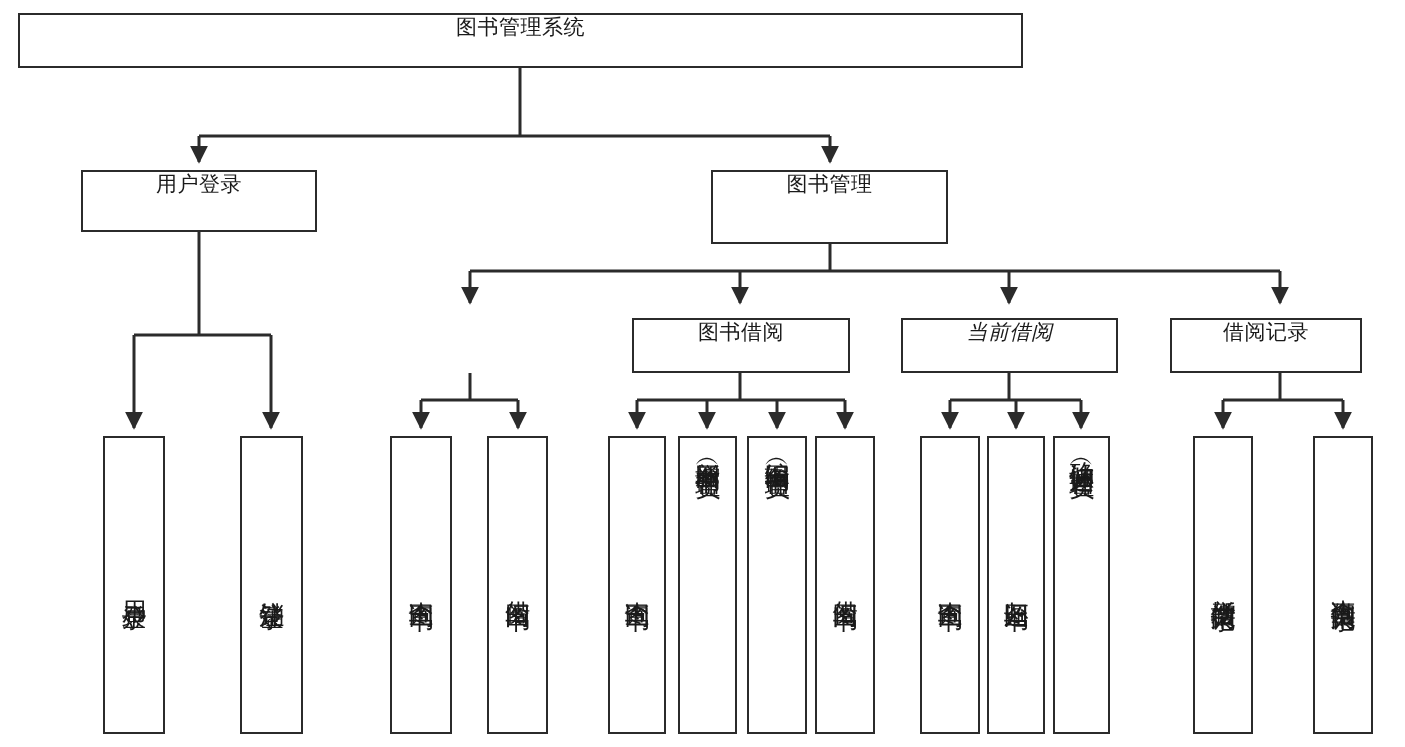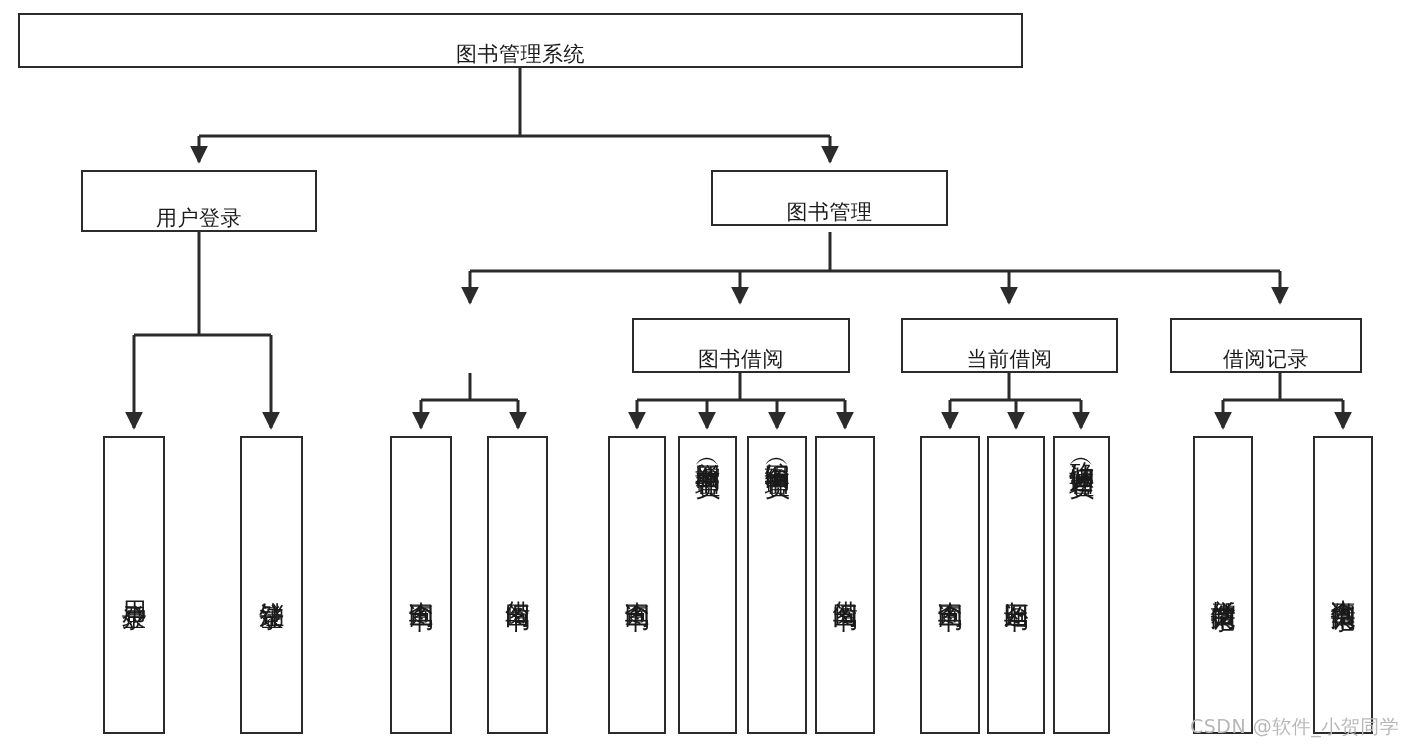--- a/index.html
+++ b/index.html
@@ -21,21 +21,21 @@
     top: 0;
     width: 1405px;
     height: 747px;
   }
   .node {
     position: absolute;
     box-sizing: border-box;
     border: 2px solid #2b2b2b;
     background: #ffffff;
     display: flex;
-    align-items: flex-end;
+    align-items: flex-start;
     justify-content: center;
     color: #1a1a1a;
   }
   .node .lbl {
     display: block;
     text-align: center;
     letter-spacing: 0.5px;
   }
   .node.horiz .lbl {
     font-size: 21px;
@@ -128,28 +128,28 @@
     </g>
   </svg>
 
   <div class="node root horiz" style="left:18px; top:13px; width:1005px; height:55px;">
     <span class="lbl">图书管理系统</span>
   </div>
 
   <div class="node horiz" style="left:81px; top:170px; width:236px; height:62px;">
     <span class="lbl">用户登录</span>
   </div>
-  <div class="node horiz" style="left:711px; top:170px; width:237px; height:56px;">
+  <div class="node horiz" style="left:711px; top:170px; width:237px; height:74px;">
     <span class="lbl">图书管理</span>
   </div>
 
   <div class="node horiz" style="left:632px; top:318px; width:218px; height:55px;">
     <span class="lbl">图书借阅</span>
   </div>
-  <div class="node horiz" style="left:901px; top:318px; width:217px; height:55px;">
+  <div class="node horiz" style="left:901px; top:318px; width:217px; height:55px;font-style:italic;">
     <span class="lbl">当前借阅</span>
   </div>
   <div class="node horiz" style="left:1170px; top:318px; width:192px; height:55px;">
     <span class="lbl">借阅记录</span>
   </div>
 
   <div class="node vert" style="left:103px; top:436px; width:62px; height:298px;">
     <span class="lbl">用户登录</span>
   </div>
   <div class="node vert" style="left:240px; top:436px; width:63px; height:298px;">
@@ -186,15 +186,14 @@
     <span class="lbl">确认归还（管理员）</span>
   </div>
 
   <div class="node vert" style="left:1193px; top:436px; width:60px; height:298px;">
     <span class="lbl">新增借阅记录</span>
   </div>
   <div class="node vert" style="left:1313px; top:436px; width:60px; height:298px;">
     <span class="lbl">查询借阅记录</span>
   </div>
 
-  <div class="watermark" style="left:1190px; top:714px;">CSDN @软件_小贺同学</div>
 
 </div>
 
 </body></html>

